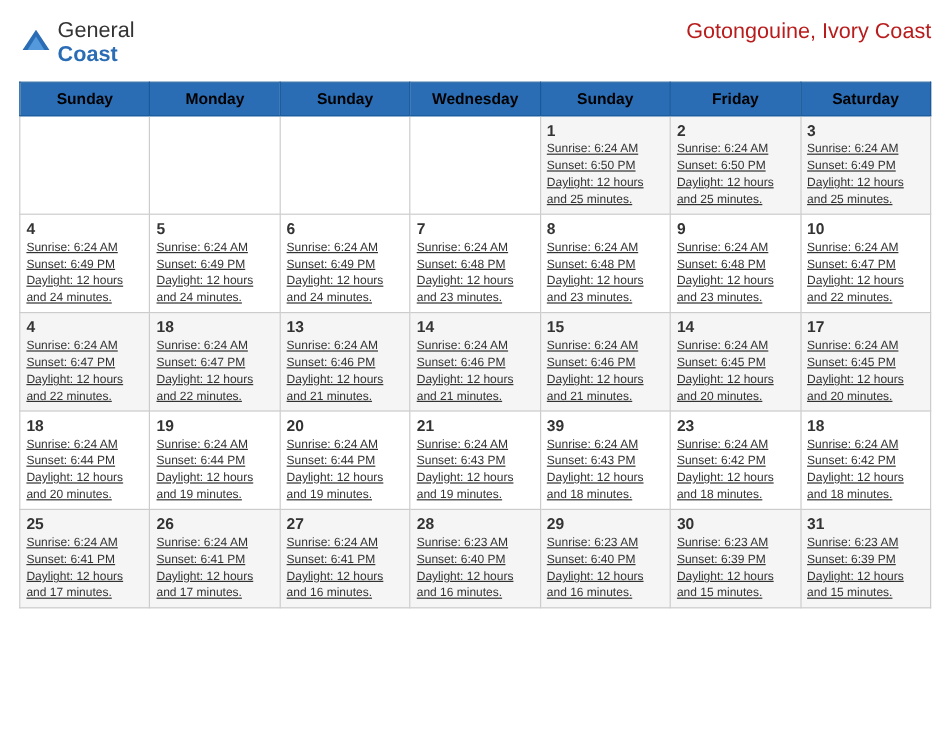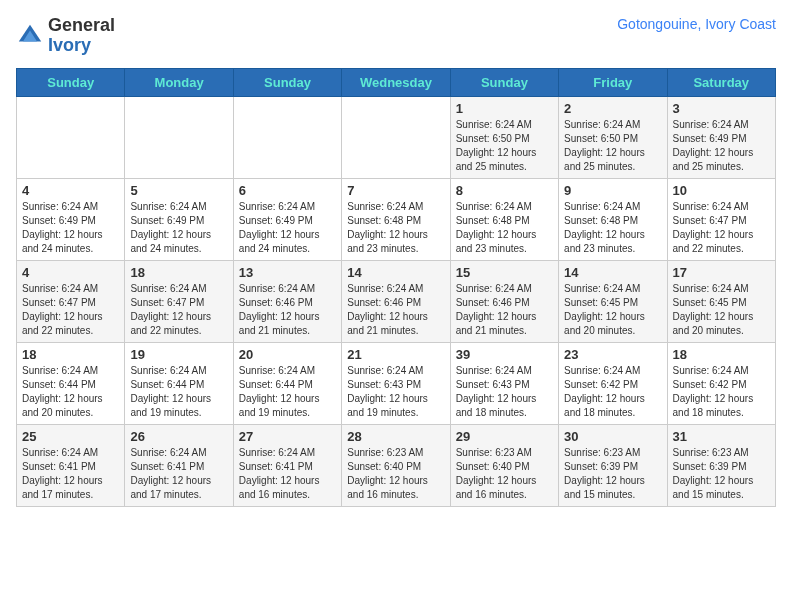--- a/index.html
+++ b/index.html
@@ -16,21 +16,21 @@
       align-items: flex-start;
       margin-bottom: 12px;
     }
     .logo {
       display: flex;
       align-items: center;
       gap: 4px;
     }
     .logo-text-general {
       font-size: 18px;
-      font-weight: bold;
+      font-weight: normal;
       color: #333;
       line-height: 1.1;
     }
     .logo-text-blue {
       font-size: 18px;
       font-weight: bold;
       color: #2a6db5;
       line-height: 1.1;
     }
     .logo-icon {
@@ -40,31 +40,31 @@
     .title-block {
       text-align: right;
     }
     .month-title {
       font-size: 36px;
       font-weight: bold;
       color: #333;
       line-height: 1.1;
     }
     .subtitle {
-      font-size: 14px;
-      color: #3b82f6;
+      font-size: 18px;
+      color: #b91c1c;
     }
     table {
       width: 100%;
       border-collapse: collapse;
       table-layout: fixed;
     }
     thead th {
       background-color: #2a6db5;
-      color: #5eead4;
+      color: #000000;
       font-size: 13px;
       font-weight: bold;
       padding: 6px 4px;
       text-align: center;
       border: 1px solid #1a5a9a;
     }
     tbody td {
       border: 1px solid #ccc;
       vertical-align: top;
       padding: 4px 5px;
@@ -80,40 +80,41 @@
       font-size: 13px;
       font-weight: bold;
       color: #333;
       display: block;
       margin-bottom: 2px;
     }
     .cell-info {
       font-size: 10px;
       line-height: 1.4;
       color: #333;
+      text-decoration: underline;
     }
     .empty-cell {
       background: #fff !important;
     }
   </style>
 </head>
 <body>
 
 <div class="header">
   <div class="logo">
     <svg class="logo-icon" viewBox="0 0 40 40">
       <polygon points="20,4 36,28 4,28" fill="#2a6db5"></polygon>
       <polygon points="20,12 30,28 10,28" fill="#5599dd"></polygon>
     </svg>
     <div>
       <div>
         <span class="logo-text-general">General</span>
       </div>
       <div>
-        <span class="logo-text-blue">Ivory</span>
+        <span class="logo-text-blue">Coast</span>
       </div>
     </div>
   </div>
   <div class="title-block">
     <div class="subtitle">Gotongouine, Ivory Coast</div>
   </div>
 </div>
 
 <table>
   <thead>

